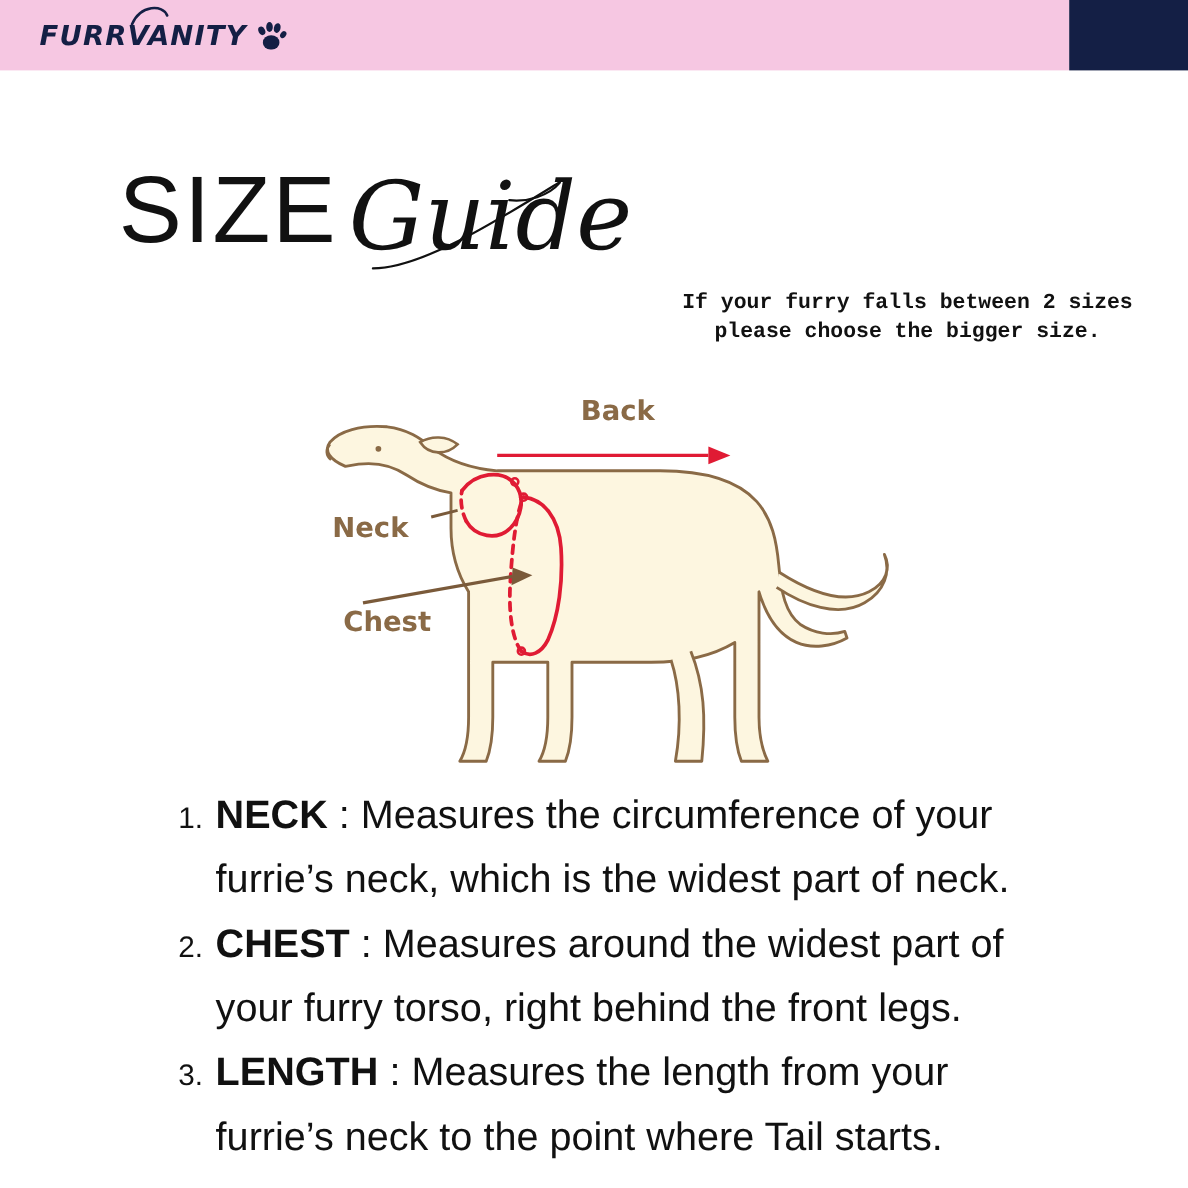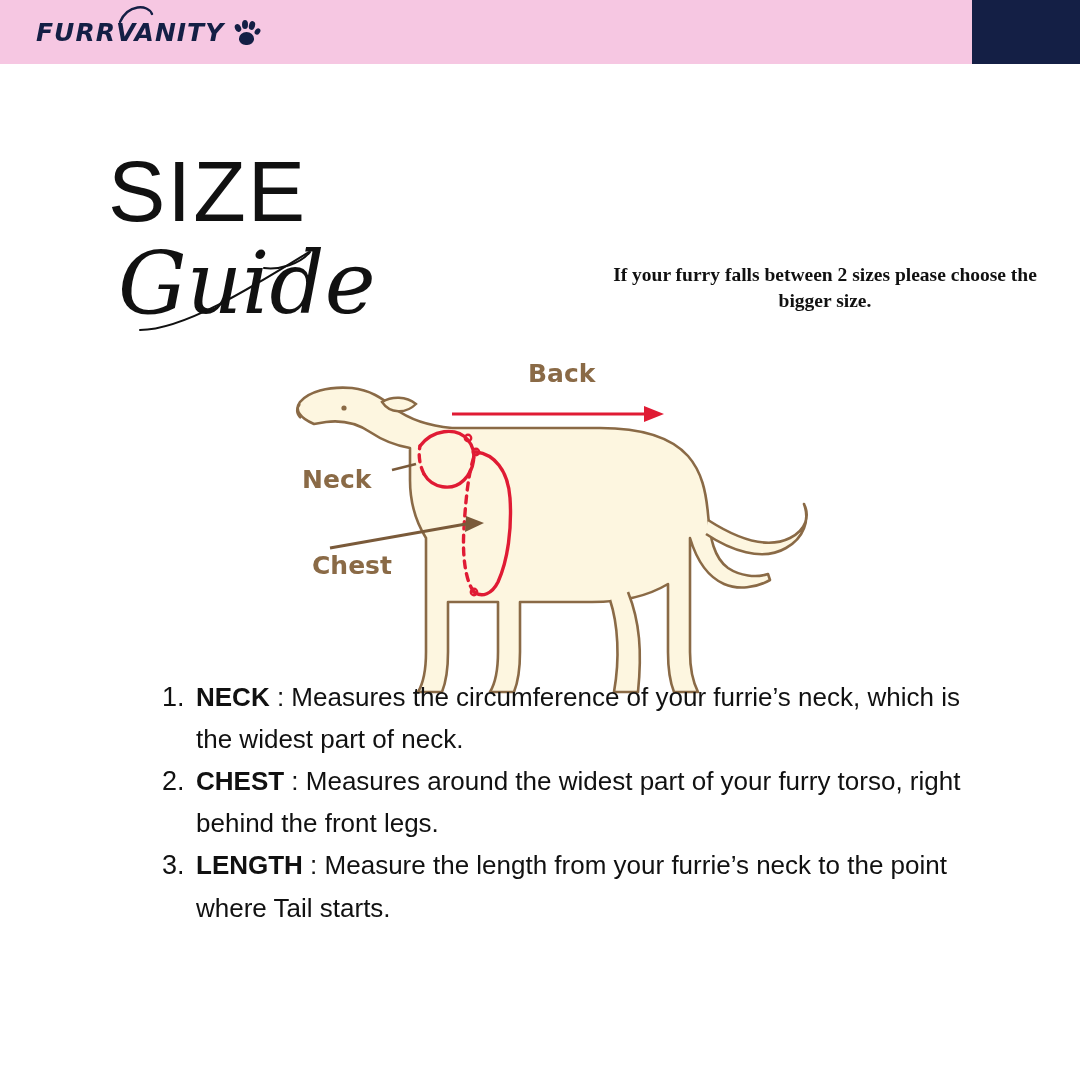--- a/index.html
+++ b/index.html
@@ -81,21 +81,20 @@
   .paw .t3 { width: 6px; height: 9px; left: 19px; top: 3px;  transform: rotate(15deg); }
   .paw .t4 { width: 5px; height: 7px; left: 25px; top: 10px; transform: rotate(35deg); }
 
   
   .title-wrap {
     position: absolute;
     left: 108px;
     top: 148px;
     display: flex;
     align-items: flex-start;
-    flex-direction: column;
   }
   .title-size {
     font-family: "Liberation Sans", sans-serif;
     font-size: 86px;
     letter-spacing: 2px;
     color: #111111;
     line-height: 1;
   }
   .title-guide {
     font-family: "DejaVu Serif", serif;
@@ -113,45 +112,45 @@
     top: -6px;
   }
 
   
   .note {
     position: absolute;
     left: 590px;
     top: 262px;
     width: 470px;
     text-align: center;
-    font-family: Liberation Serif, serif;
+    font-family: Liberation Mono, monospace;
     font-weight: bold;
     font-size: 19.5px;
     line-height: 1.35;
     color: #111111;
   }
 
   
   .illus {
     position: absolute;
     left: 270px;
     top: 318px;
     width: 560px;
     height: 390px;
     margin-top: 34px;
   }
 
   
   .instructions {
     position: absolute;
     left: 150px;
-    top: 676px;
+    top: 712px;
     width: 820px;
     font-family: "Liberation Sans", sans-serif;
-    font-size: 26px;
+    font-size: 36px;
     line-height: 1.62;
     color: #111111;
   }
   .instructions ol {
     margin: 0;
     padding-left: 42px;
     list-style-position: outside;
   }
   .instructions li {
     margin: 0 0 0 0;
@@ -289,16 +288,16 @@
 
 <div class="instructions">
   <ol>
     <li>
       <span class="kw">NECK</span><span> : Measures the circumference of your furrie’s neck, which is the widest part of neck.</span>
     </li>
     <li>
       <span class="kw">CHEST</span><span> : Measures around the widest part of your furry torso, right behind the front legs.</span>
     </li>
     <li>
-      <span class="kw">LENGTH</span><span> : Measure the length from your furrie’s neck to the point where Tail starts.</span>
+      <span class="kw">LENGTH</span><span> : Measures the length from your furrie’s neck to the point where Tail starts.</span>
     </li>
   </ol>
 </div>
 
 </body></html>

